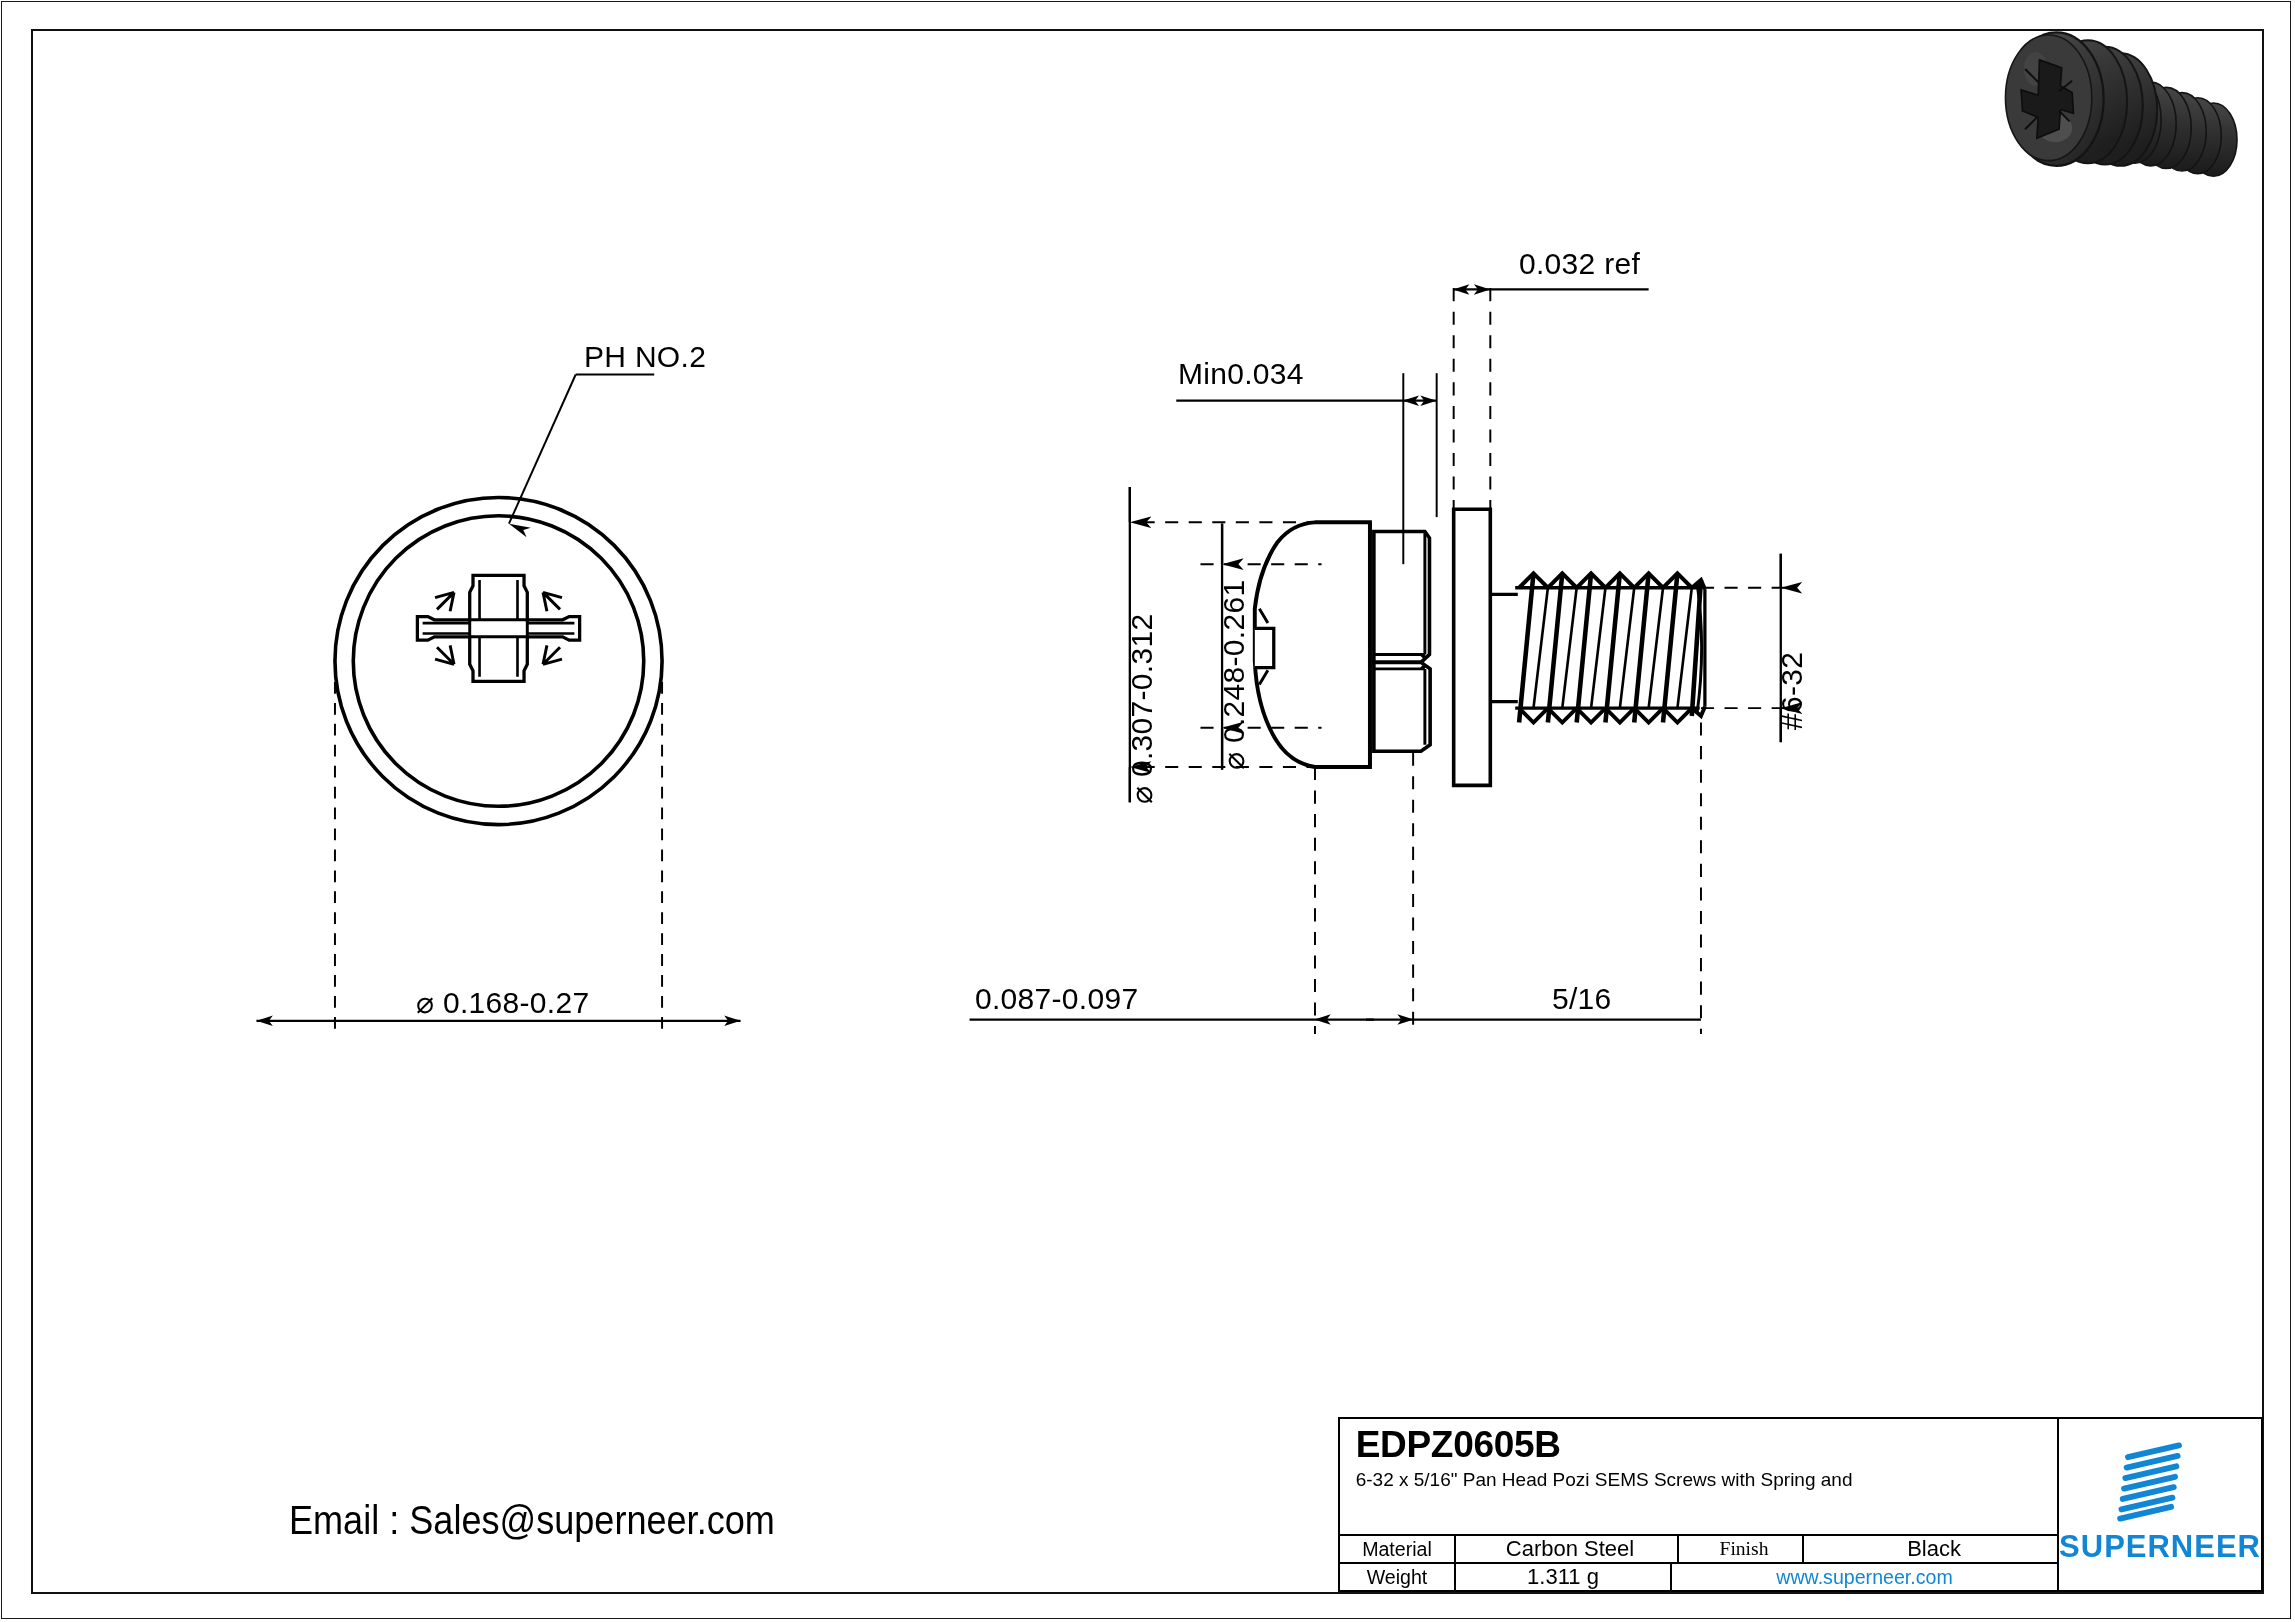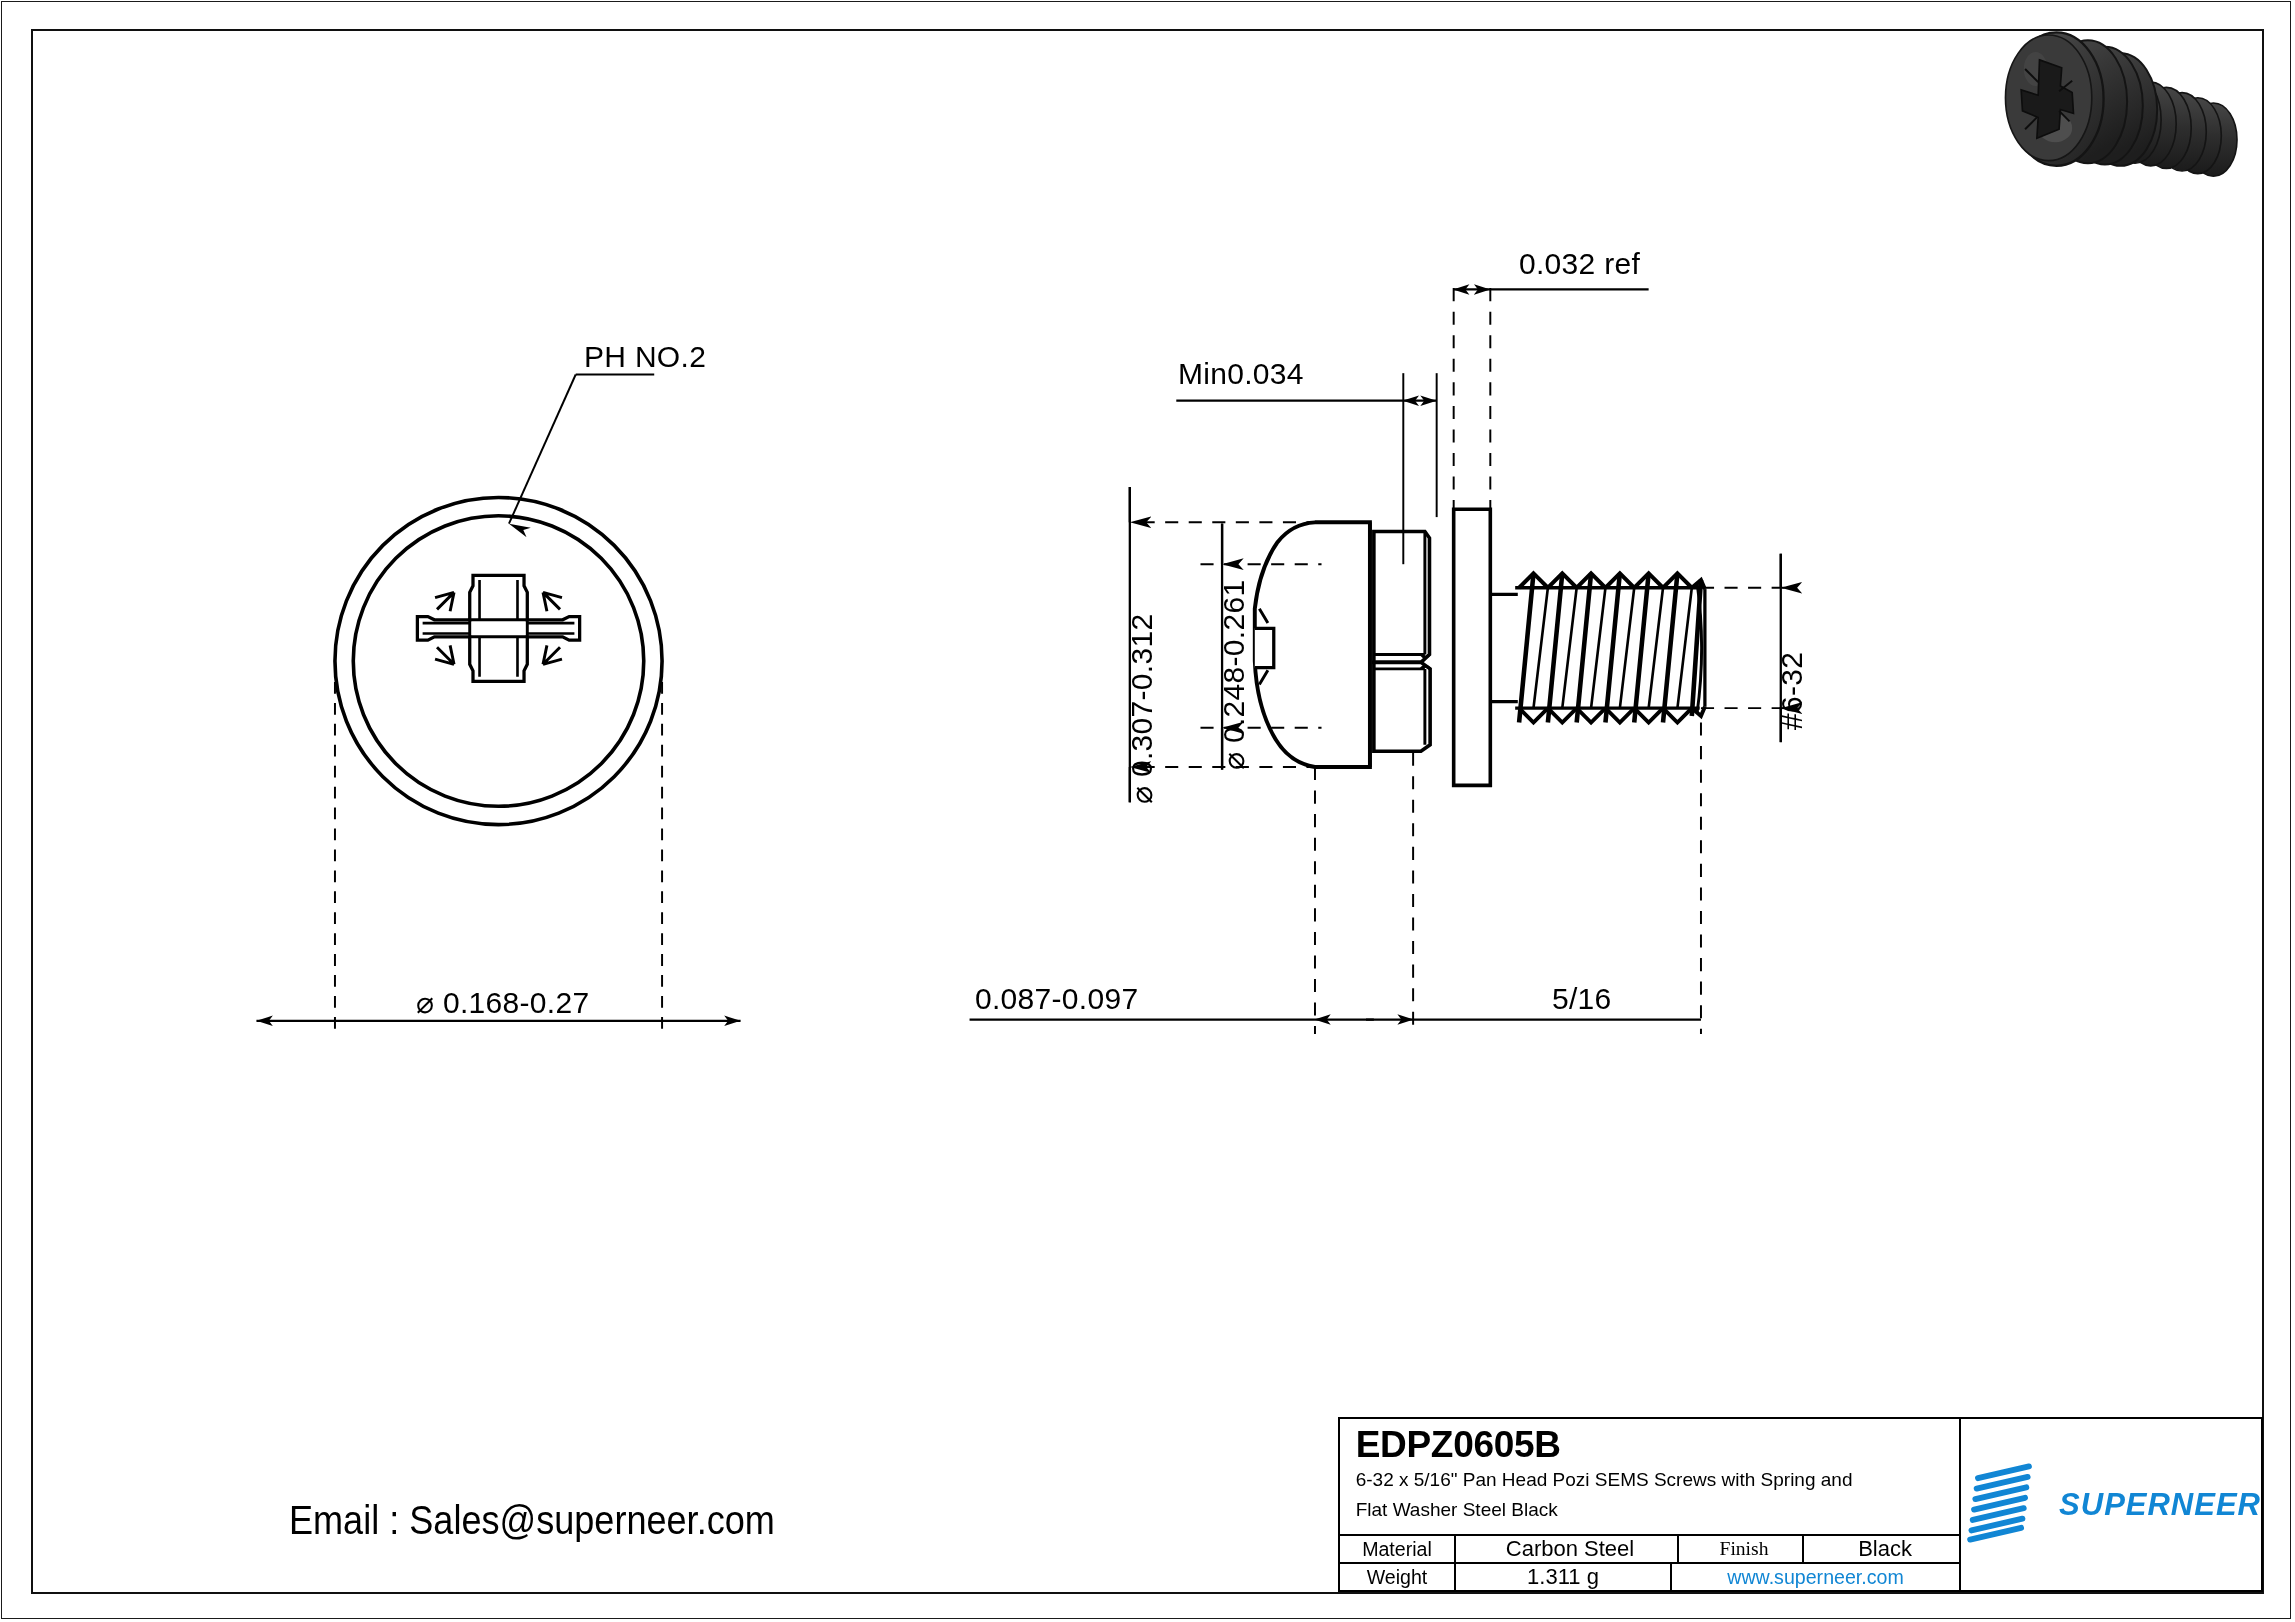--- a/index.html
+++ b/index.html
@@ -114,26 +114,25 @@
   .tb-cell.last { border-right: none; }
   .c-label { width: 116px; }
   .c-val1 { width: 216px; font-size: 22px; }
   .c-label2 { width: 118px; font-family: Liberation Serif, serif; }
   .c-val2 { flex: 1; font-size: 22px; }
   .c-web { flex: 1; color: #1186d4; font-size: 19.6px; }
   
   #tb-logo {
     flex: 1;
     display: flex;
-    flex-direction: row;
+    flex-direction: column;
     align-items: center;
     justify-content: center;
     padding-bottom: 3.9px;
     box-sizing: border-box;
-    font-style: italic;
   }
   #logo-mark { display:block; }
   #logo-word {
     color: #1186d4;
     font-size: 31px;
     font-weight: bold;
     letter-spacing: 1px;
     margin-top: 5.2px;
     font-family: "Liberation Sans", sans-serif;
   }
@@ -374,21 +373,20 @@
                L156,170 L122,184 L124,152 L100,142 L98,110 L124,118 Z"></path>
       <path d="M104,78 L124,98 M176,96 L156,112 M104,170 L122,152 M172,158 L156,142" stroke="#0d0d0d" stroke-width="3" fill="none"></path>
     </g>
   </svg>
 
   <div id="title-block">
     <div id="tb-left">
       <div id="tb-desc">
         <div class="part-code">EDPZ0605B</div>
         <div class="part-desc">6-32 x 5/16" Pan Head Pozi SEMS Screws with Spring and</div>
-        <div class="part-desc">Flat Washer Steel Black</div>
       </div>
       <div class="tb-row first">
         <div class="tb-cell c-label">Material</div>
         <div class="tb-cell c-val1">Carbon Steel</div>
         <div class="tb-cell c-label2">Finish</div>
         <div class="tb-cell c-val2 last">Black</div>
       </div>
       <div class="tb-row">
         <div class="tb-cell c-label">Weight</div>
         <div class="tb-cell c-val1">1.311 g</div>

